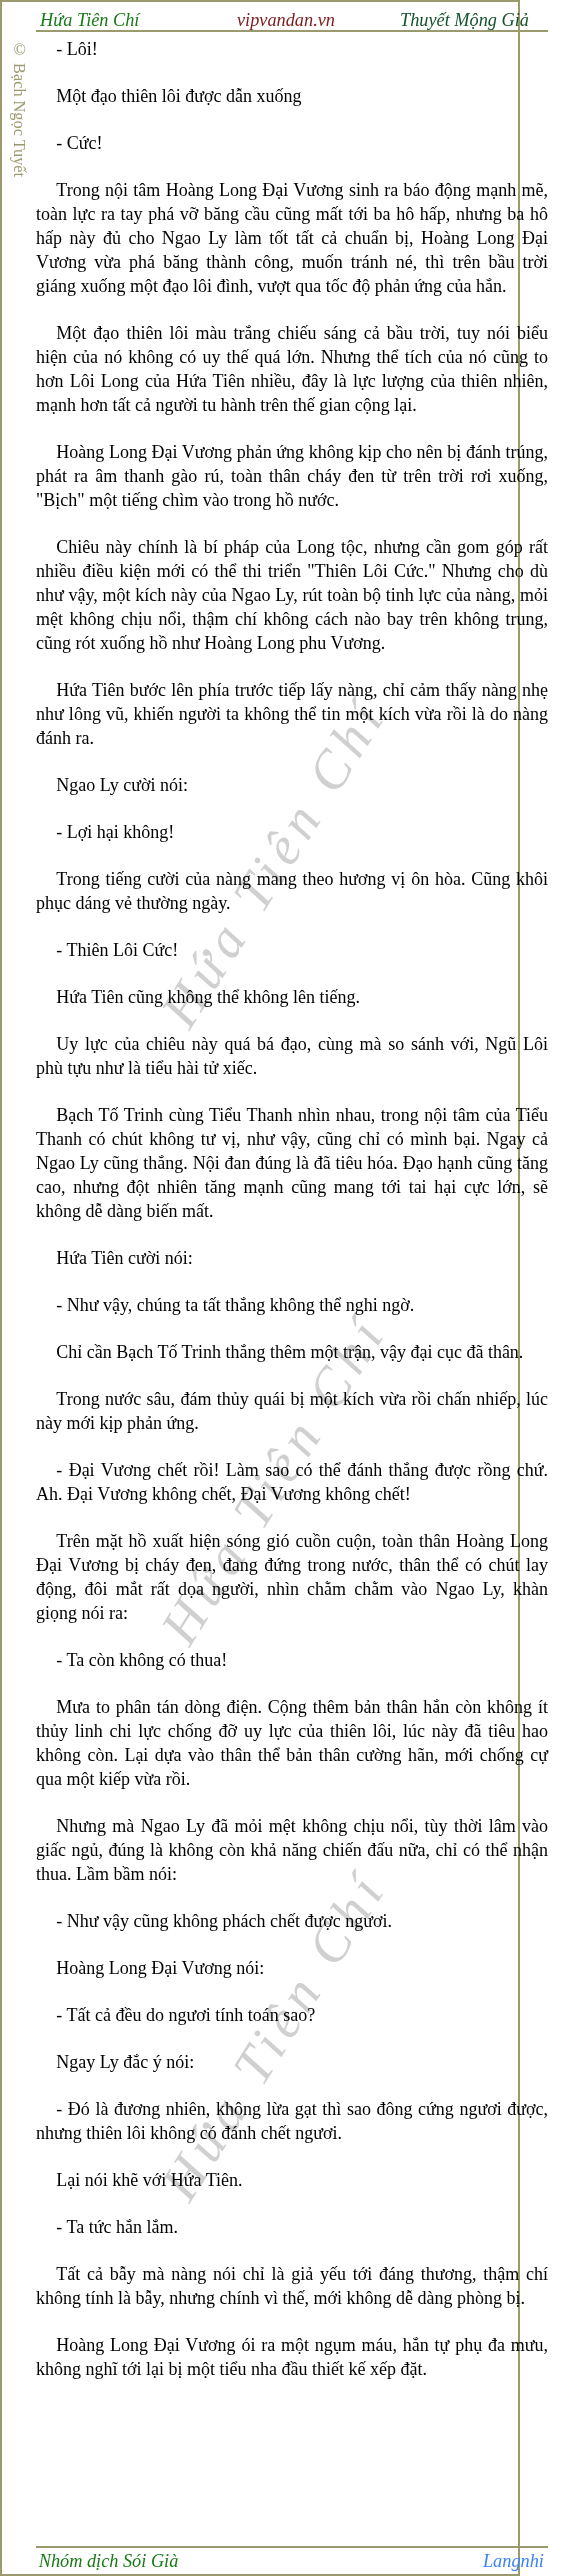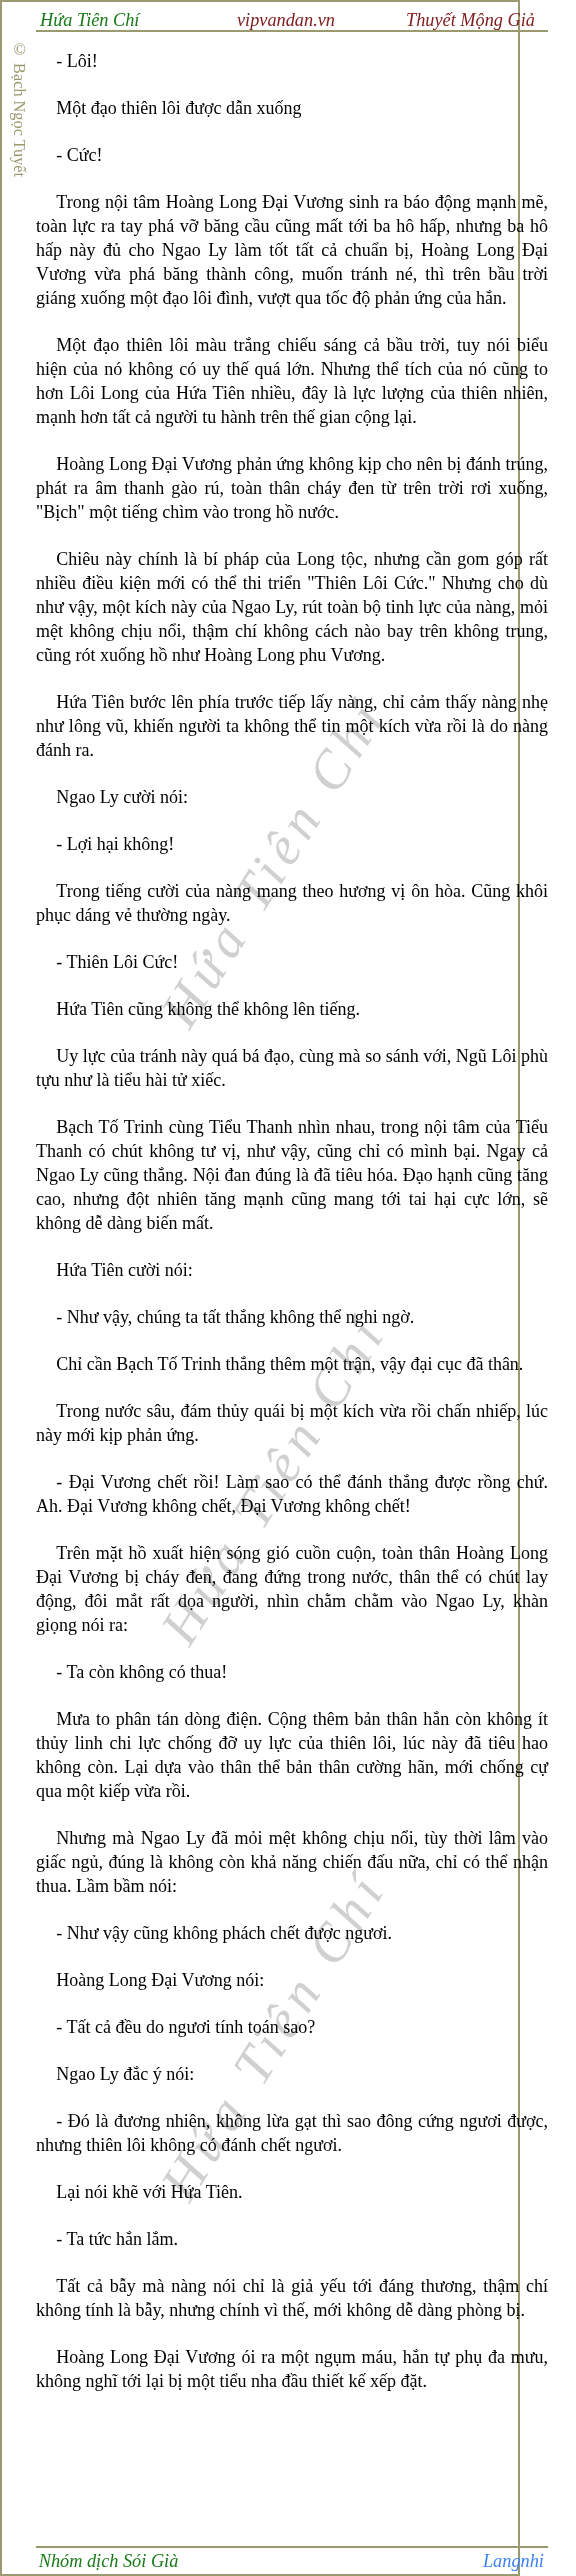--- a/index.html
+++ b/index.html
@@ -8,30 +8,30 @@
     position: absolute; left: 0; top: 0; width: 520px; height: 2576px;
     box-sizing: border-box; border: 2px solid #9a9a6e; background: #ffffff;
   }
   .header {
     position: absolute; left: 34px; top: 5.4px; width: 512px; height: 23px;
     border-bottom: 2px solid #9a9a6e;
     font-family: "Liberation Serif", serif; font-style: italic; font-size: 18.3px;
   }
   .header .left { position: absolute; left: 4.1px; top: 2.7px; color: #177a17; }
   .header .center { position: absolute; left: 201px; top: 2.7px; color: #7f1d1d; }
-  .header .right { position: absolute; right: 13px; top: 2.7px; color: #7f1d1d; text-align: center; }
+  .header .right { position: absolute; right: 19px; top: 2.7px; color: #14532d; text-align: center; }
   .copyright {
     position: absolute; left: 6.8px; top: 38px; width: 20.3px; height: 149px;
     writing-mode: vertical-rl; font-family: "Liberation Serif", serif;
     font-size: 16.3px; color: #9a9a6e; white-space: nowrap;
   }
   .content {
     position: absolute; left: 34px; top: 35px; width: 512px;
     font-family: "Liberation Serif", serif; font-size: 18px; line-height: 24px;
-    color: #000000; text-align: justify; margin-top: 12px;
+    color: #000000; text-align: justify;
   }
   .content p { margin: 0 0 23px 0; text-indent: 20.3px; }
   .watermark {
     position: absolute; font-family: "Liberation Serif", serif; font-style: italic;
     font-size: 54px; color: rgba(150,150,150,0.45); white-space: nowrap;
     transform: rotate(-58deg); transform-origin: left top; pointer-events: none;
     letter-spacing: 6.8px;
   }
   .footer {
     position: absolute; left: 34px; top: 2544px; width: 512px; height: 30px;
@@ -65,35 +65,35 @@
     <p>Trong nội tâm Hoàng Long Đại Vương sinh ra báo động mạnh mẽ, toàn lực ra tay phá vỡ băng cầu cũng mất tới ba hô hấp, nhưng ba hô hấp này đủ cho Ngao Ly làm tốt tất cả chuẩn bị, Hoàng Long Đại Vương vừa phá băng thành công, muốn tránh né, thì trên bầu trời giáng xuống một đạo lôi đình, vượt qua tốc độ phản ứng của hắn.</p>
     <p>Một đạo thiên lôi màu trắng chiếu sáng cả bầu trời, tuy nói biểu hiện của nó không có uy thế quá lớn. Nhưng thể tích của nó cũng to hơn Lôi Long của Hứa Tiên nhiều, đây là lực lượng của thiên nhiên, mạnh hơn tất cả người tu hành trên thế gian cộng lại.</p>
     <p>Hoàng Long Đại Vương phản ứng không kịp cho nên bị đánh trúng, phát ra âm thanh gào rú, toàn thân cháy đen từ trên trời rơi xuống, "Bịch" một tiếng chìm vào trong hồ nước.</p>
     <p>Chiêu này chính là bí pháp của Long tộc, nhưng cần gom góp rất nhiều điều kiện mới có thể thi triển "Thiên Lôi Cức." Nhưng cho dù như vậy, một kích này của Ngao Ly, rút toàn bộ tinh lực của nàng, mỏi mệt không chịu nổi, thậm chí không cách nào bay trên không trung, cũng rót xuống hồ như Hoàng Long phu Vương.</p>
     <p>Hứa Tiên bước lên phía trước tiếp lấy nàng, chỉ cảm thấy nàng nhẹ như lông vũ, khiến người ta không thể tin một kích vừa rồi là do nàng đánh ra.</p>
     <p>Ngao Ly cười nói:</p>
     <p>- Lợi hại không!</p>
     <p>Trong tiếng cười của nàng mang theo hương vị ôn hòa. Cũng khôi phục dáng vẻ thường ngày.</p>
     <p>- Thiên Lôi Cức!</p>
     <p>Hứa Tiên cũng không thể không lên tiếng.</p>
-    <p>Uy lực của tránh này quá bá đạo, cùng mà so sánh với, Ngũ Lôi phù tựu như là tiểu hài tử xiếc.</p>
+    <p>Uy lực của chiêu này quá bá đạo, cùng mà so sánh với, Ngũ Lôi phù tựu như là tiểu hài tử xiếc.</p>
     <p>Bạch Tố Trinh cùng Tiểu Thanh nhìn nhau, trong nội tâm của Tiểu Thanh có chút không tư vị, như vậy, cũng chỉ có mình bại. Ngay cả Ngao Ly cũng thắng. Nội đan đúng là đã tiêu hóa. Đạo hạnh cũng tăng cao, nhưng đột nhiên tăng mạnh cũng mang tới tai hại cực lớn, sẽ không dễ dàng biến mất.</p>
     <p>Hứa Tiên cười nói:</p>
     <p>- Như vậy, chúng ta tất thắng không thể nghi ngờ.</p>
     <p>Chỉ cần Bạch Tố Trinh thắng thêm một trận, vậy đại cục đã thân.</p>
     <p>Trong nước sâu, đám thủy quái bị một kích vừa rồi chấn nhiếp, lúc này mới kịp phản ứng.</p>
     <p>- Đại Vương chết rồi! Làm sao có thể đánh thắng được rồng chứ. Ah. Đại Vương không chết, Đại Vương không chết!</p>
     <p>Trên mặt hồ xuất hiện sóng gió cuồn cuộn, toàn thân Hoàng Long Đại Vương bị cháy đen, đang đứng trong nước, thân thể có chút lay động, đôi mắt rất dọa người, nhìn chằm chằm vào Ngao Ly, khàn giọng nói ra:</p>
     <p>- Ta còn không có thua!</p>
     <p>Mưa to phân tán dòng điện. Cộng thêm bản thân hắn còn không ít thủy linh chi lực chống đỡ uy lực của thiên lôi, lúc này đã tiêu hao không còn. Lại dựa vào thân thể bản thân cường hãn, mới chống cự qua một kiếp vừa rồi.</p>
     <p>Nhưng mà Ngao Ly đã mỏi mệt không chịu nổi, tùy thời lâm vào giấc ngủ, đúng là không còn khả năng chiến đấu nữa, chỉ có thể nhận thua. Lầm bầm nói:</p>
     <p>- Như vậy cũng không phách chết được ngươi.</p>
     <p>Hoàng Long Đại Vương nói:</p>
     <p>- Tất cả đều do ngươi tính toán sao?</p>
-    <p>Ngao Ly đắc ý nói:</p>
+    <p>Ngay Ly đắc ý nói:</p>
     <p>- Đó là đương nhiên, không lừa gạt thì sao đông cứng ngươi được, nhưng thiên lôi không có đánh chết ngươi.</p>
     <p>Lại nói khẽ với Hứa Tiên.</p>
     <p>- Ta tức hắn lắm.</p>
     <p>Tất cả bẫy mà nàng nói chỉ là giả yếu tới đáng thương, thậm chí không tính là bẫy, nhưng chính vì thế, mới không dễ dàng phòng bị.</p>
     <p>Hoàng Long Đại Vương ói ra một ngụm máu, hắn tự phụ đa mưu, không nghĩ tới lại bị một tiểu nha đầu thiết kế xếp đặt.</p>
   </div>
 
   <div class="footer">
     <span class="left">Nhóm dịch Sói Già</span>
     <span class="right">Langnhi</span>

